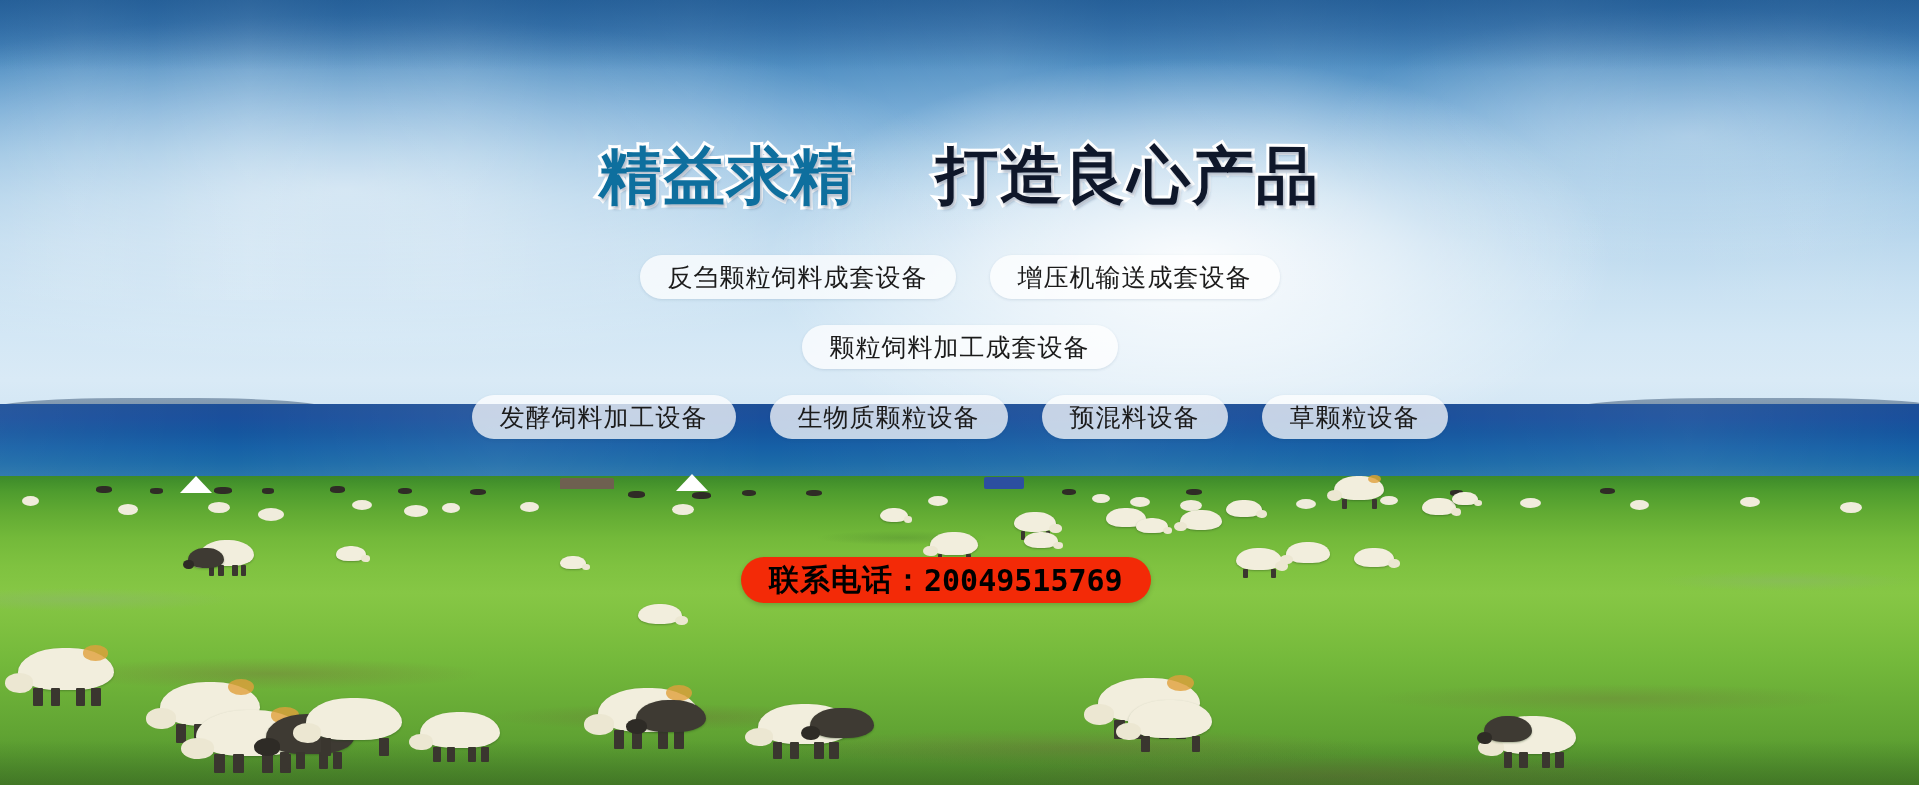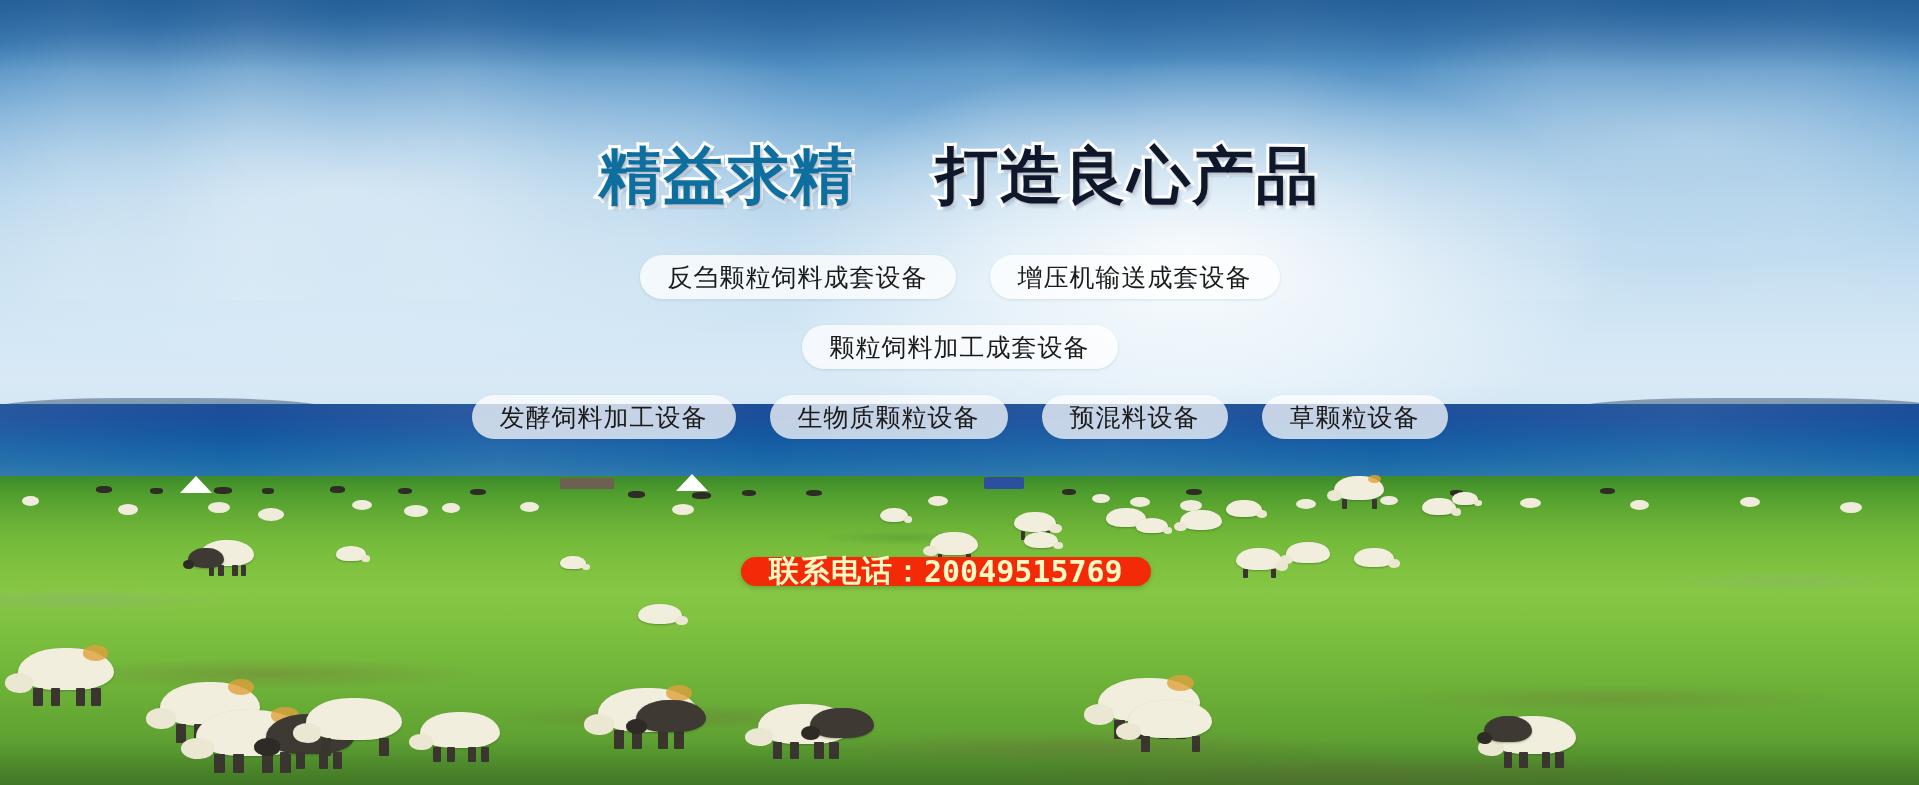--- a/index.html
+++ b/index.html
@@ -168,28 +168,28 @@
     letter-spacing:1px;
     white-space:nowrap;
     box-shadow:0 1px 3px rgba(30,70,110,.13);
     cursor:pointer;
   }
 
   
   .phone-badge{
     position:absolute;
     left:741px;top:557px;
-    height:29px;
+    height:46px;
     display:flex;
     align-items:center;
     justify-content:center;
     padding:0 28px;
     border-radius:24px;
     background:#f32a07;
-    color:#fef9c3;
+    color:#000000;
     font-family:"DejaVu Sans","Liberation Sans",sans-serif;
     font-size:30px;
     font-weight:bold;
     letter-spacing:1px;
     white-space:nowrap;
     box-shadow:0 2px 5px rgba(0,0,0,.18);
     cursor:pointer;
   }
   .phone-badge .num{ font-family:"DejaVu Sans Mono","Liberation Mono",monospace;font-weight:bold;letter-spacing:0px; }
 

